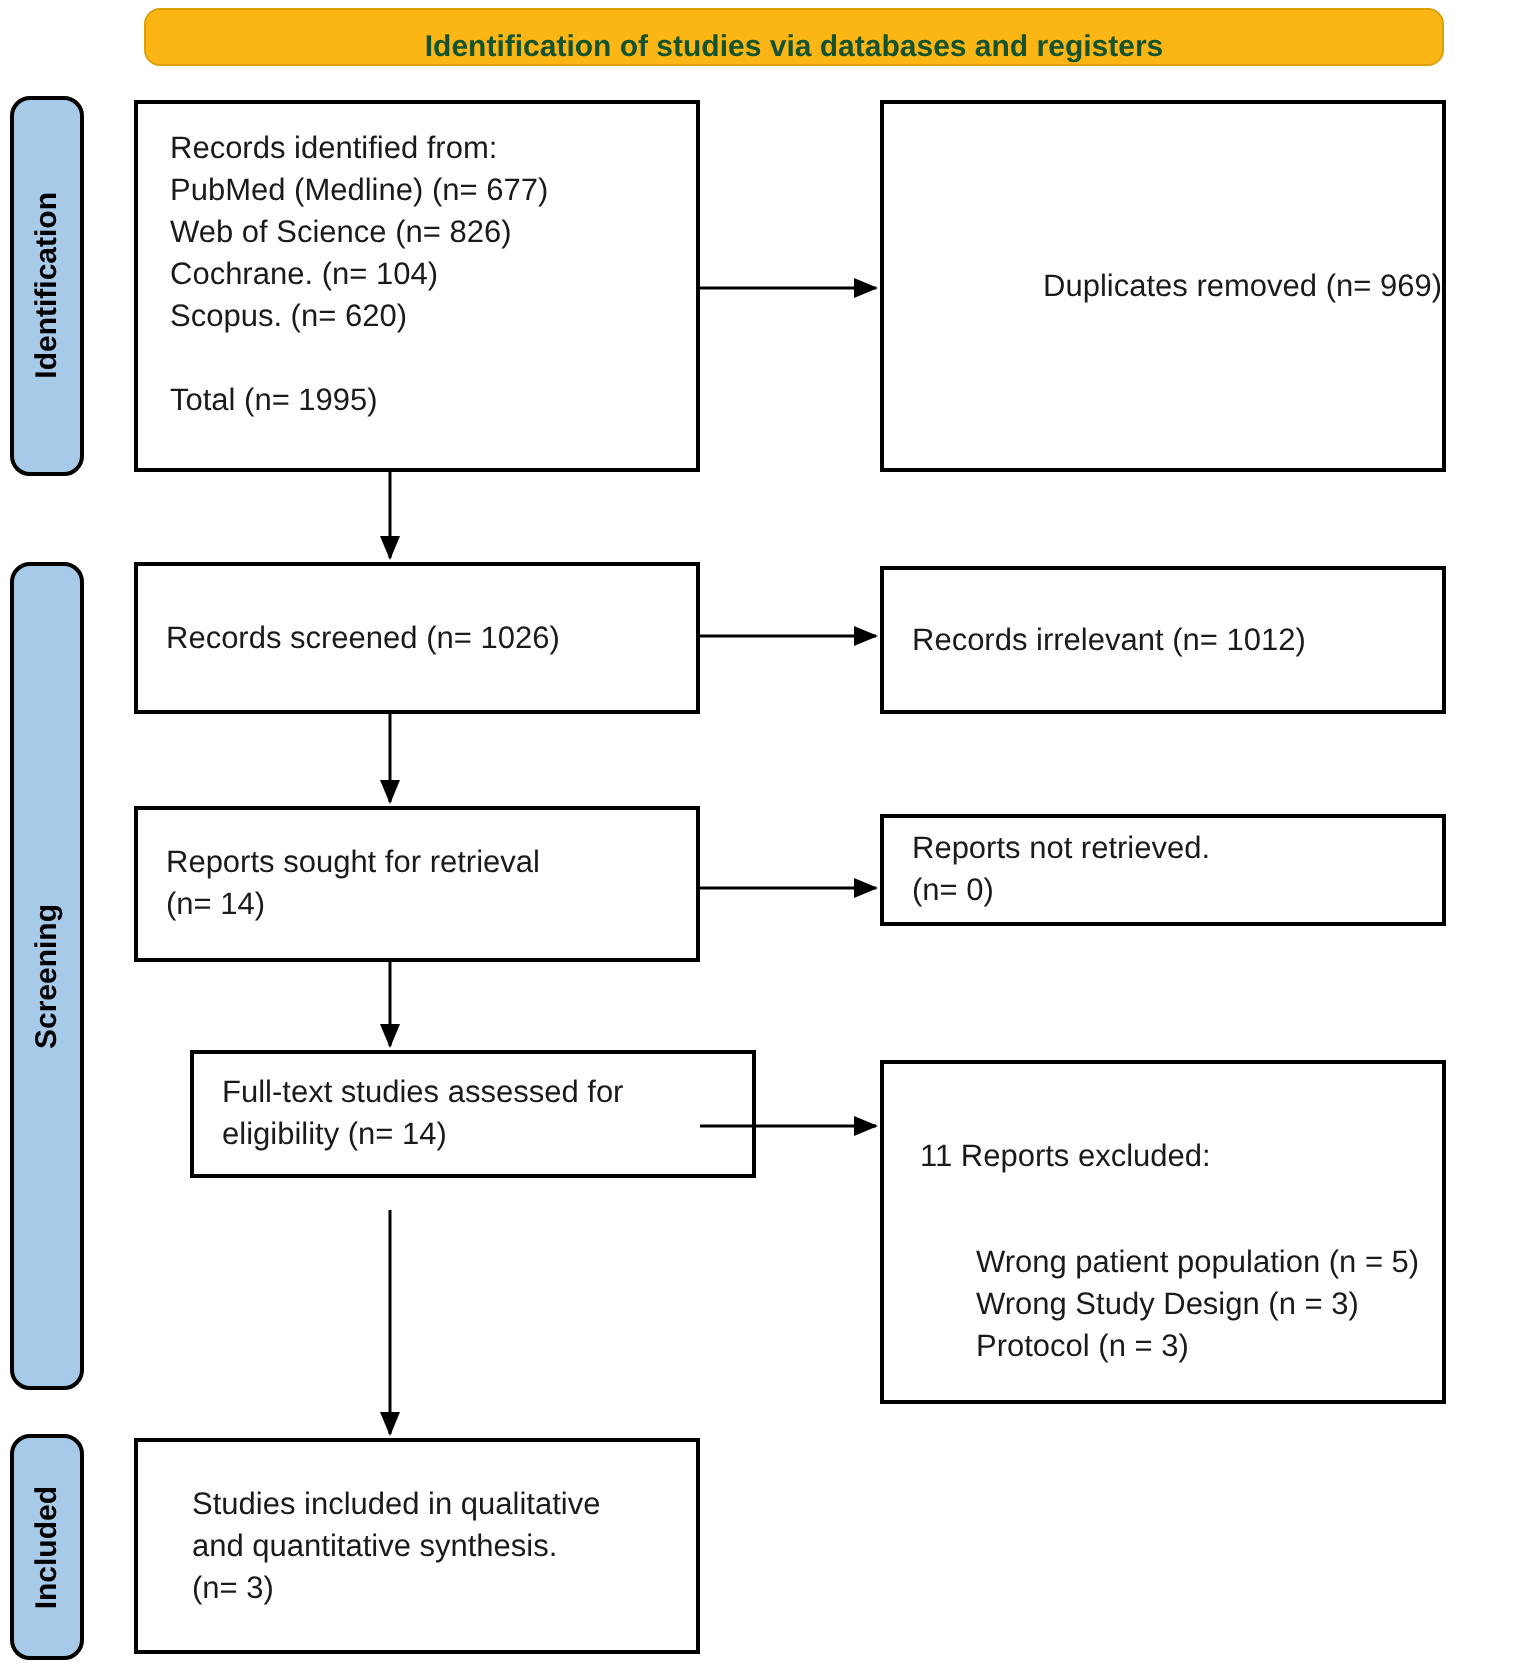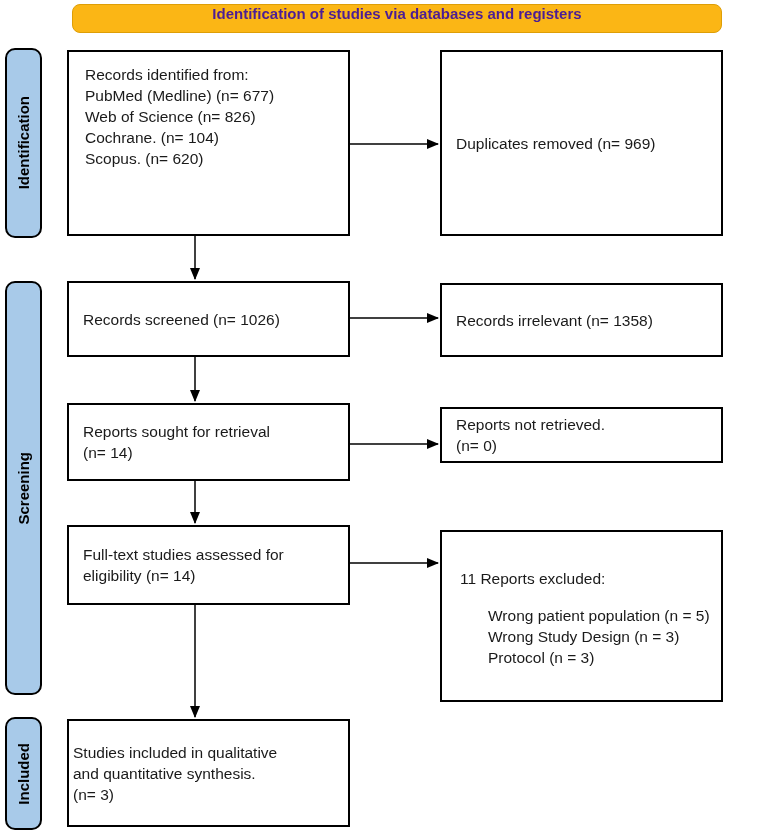--- a/index.html
+++ b/index.html
@@ -16,22 +16,22 @@
     font-family:"Liberation Sans", sans-serif;
     font-size:15.5px;
     color:#1a1a1a;
     overflow:hidden;
   }
   .banner{
     position:absolute;left:72px;top:4px;width:650px;height:29px;
     background:var(--banner-fill);
     border:1.5px solid var(--banner-border);
     border-radius:8px;
-    display:flex;align-items:flex-start;justify-content:center;
-    font-weight:bold;font-size:15px;color:#4c1d95;
+    display:flex;align-items:flex-end;justify-content:center;
+    font-weight:bold;font-size:15px;color:#14532d;
     box-sizing:border-box;
   }
   .stage-bar{
     position:absolute;left:5px;width:37px;
     background:var(--stage-fill);
     border:2px solid var(--outline);
     border-radius:10px;
     display:flex;align-items:center;justify-content:center;
     box-sizing:border-box;
   }
@@ -48,30 +48,30 @@
     position:absolute;
     background:#ffffff;
     border:2px solid var(--outline);
     box-sizing:border-box;
     line-height:21px;
   }
   .box.vcenter{display:flex;flex-direction:column;justify-content:center;}
   .col-left{left:67px;width:283px;}
   .col-right{left:440px;width:283px;}
   #box-records-identified{top:50px;height:186px;padding:12px 12px 0 16px;}
-  #box-duplicates{top:50px;height:186px;padding-left:14px;}
+  #box-duplicates{top:50px;height:186px;padding-left:14px;text-align:right;}
   #box-screened{top:281px;height:76px;padding-left:14px;}
   #box-irrelevant{top:283px;height:74px;padding-left:14px;}
   #box-sought{top:403px;height:78px;padding-left:14px;}
   #box-not-retrieved{top:407px;height:56px;padding-left:14px;}
-  #box-fulltext{top:525px;height:80px;padding-left:14px;}
+  #box-fulltext{top:525px;height:64px;padding-left:14px;margin-left:28px;}
   #box-excluded{top:530px;height:172px;padding:36px 10px 0 18px;}
-  #box-included{top:719px;height:108px;padding-left:4px;}
+  #box-included{top:719px;height:108px;padding-left:27px;}
   .spacer{height:21px;}
-  .reasons{margin-top:16px;margin-left:28px;}
+  .reasons{margin-top:32px;margin-left:28px;}
   .preline{white-space:pre-line;}
   svg.arrows{
     position:absolute;left:0;top:0;width:762px;height:833px;
     pointer-events:none;
   }
   svg.arrows line{stroke:var(--outline);stroke-width:1.5;}
 </style>
 </head>
 <body>
 
@@ -91,32 +91,33 @@
     <span class="stage-label">Included</span>
   </div>
 
   <div class="box col-left" id="box-records-identified">
     <div>Records identified from:</div>
     <div>PubMed (Medline) (n= 677)</div>
     <div>Web of Science (n= 826)</div>
     <div>Cochrane. (n= 104)</div>
     <div>Scopus. (n= 620)</div>
     <div class="spacer"></div>
+    <div>Total (n= 1995)</div>
   </div>
 
   <div class="box col-right vcenter" id="box-duplicates">
     <div>Duplicates removed (n= 969)</div>
   </div>
 
   <div class="box col-left vcenter" id="box-screened">
     <div>Records screened (n= 1026)</div>
   </div>
 
   <div class="box col-right vcenter" id="box-irrelevant">
-    <div>Records irrelevant (n= 1358)</div>
+    <div>Records irrelevant (n= 1012)</div>
   </div>
 
   <div class="box col-left vcenter" id="box-sought">
     <div class="preline">Reports sought for retrieval
 (n= 14)</div>
   </div>
 
   <div class="box col-right vcenter" id="box-not-retrieved">
     <div class="preline">Reports not retrieved.
 (n= 0)</div>

